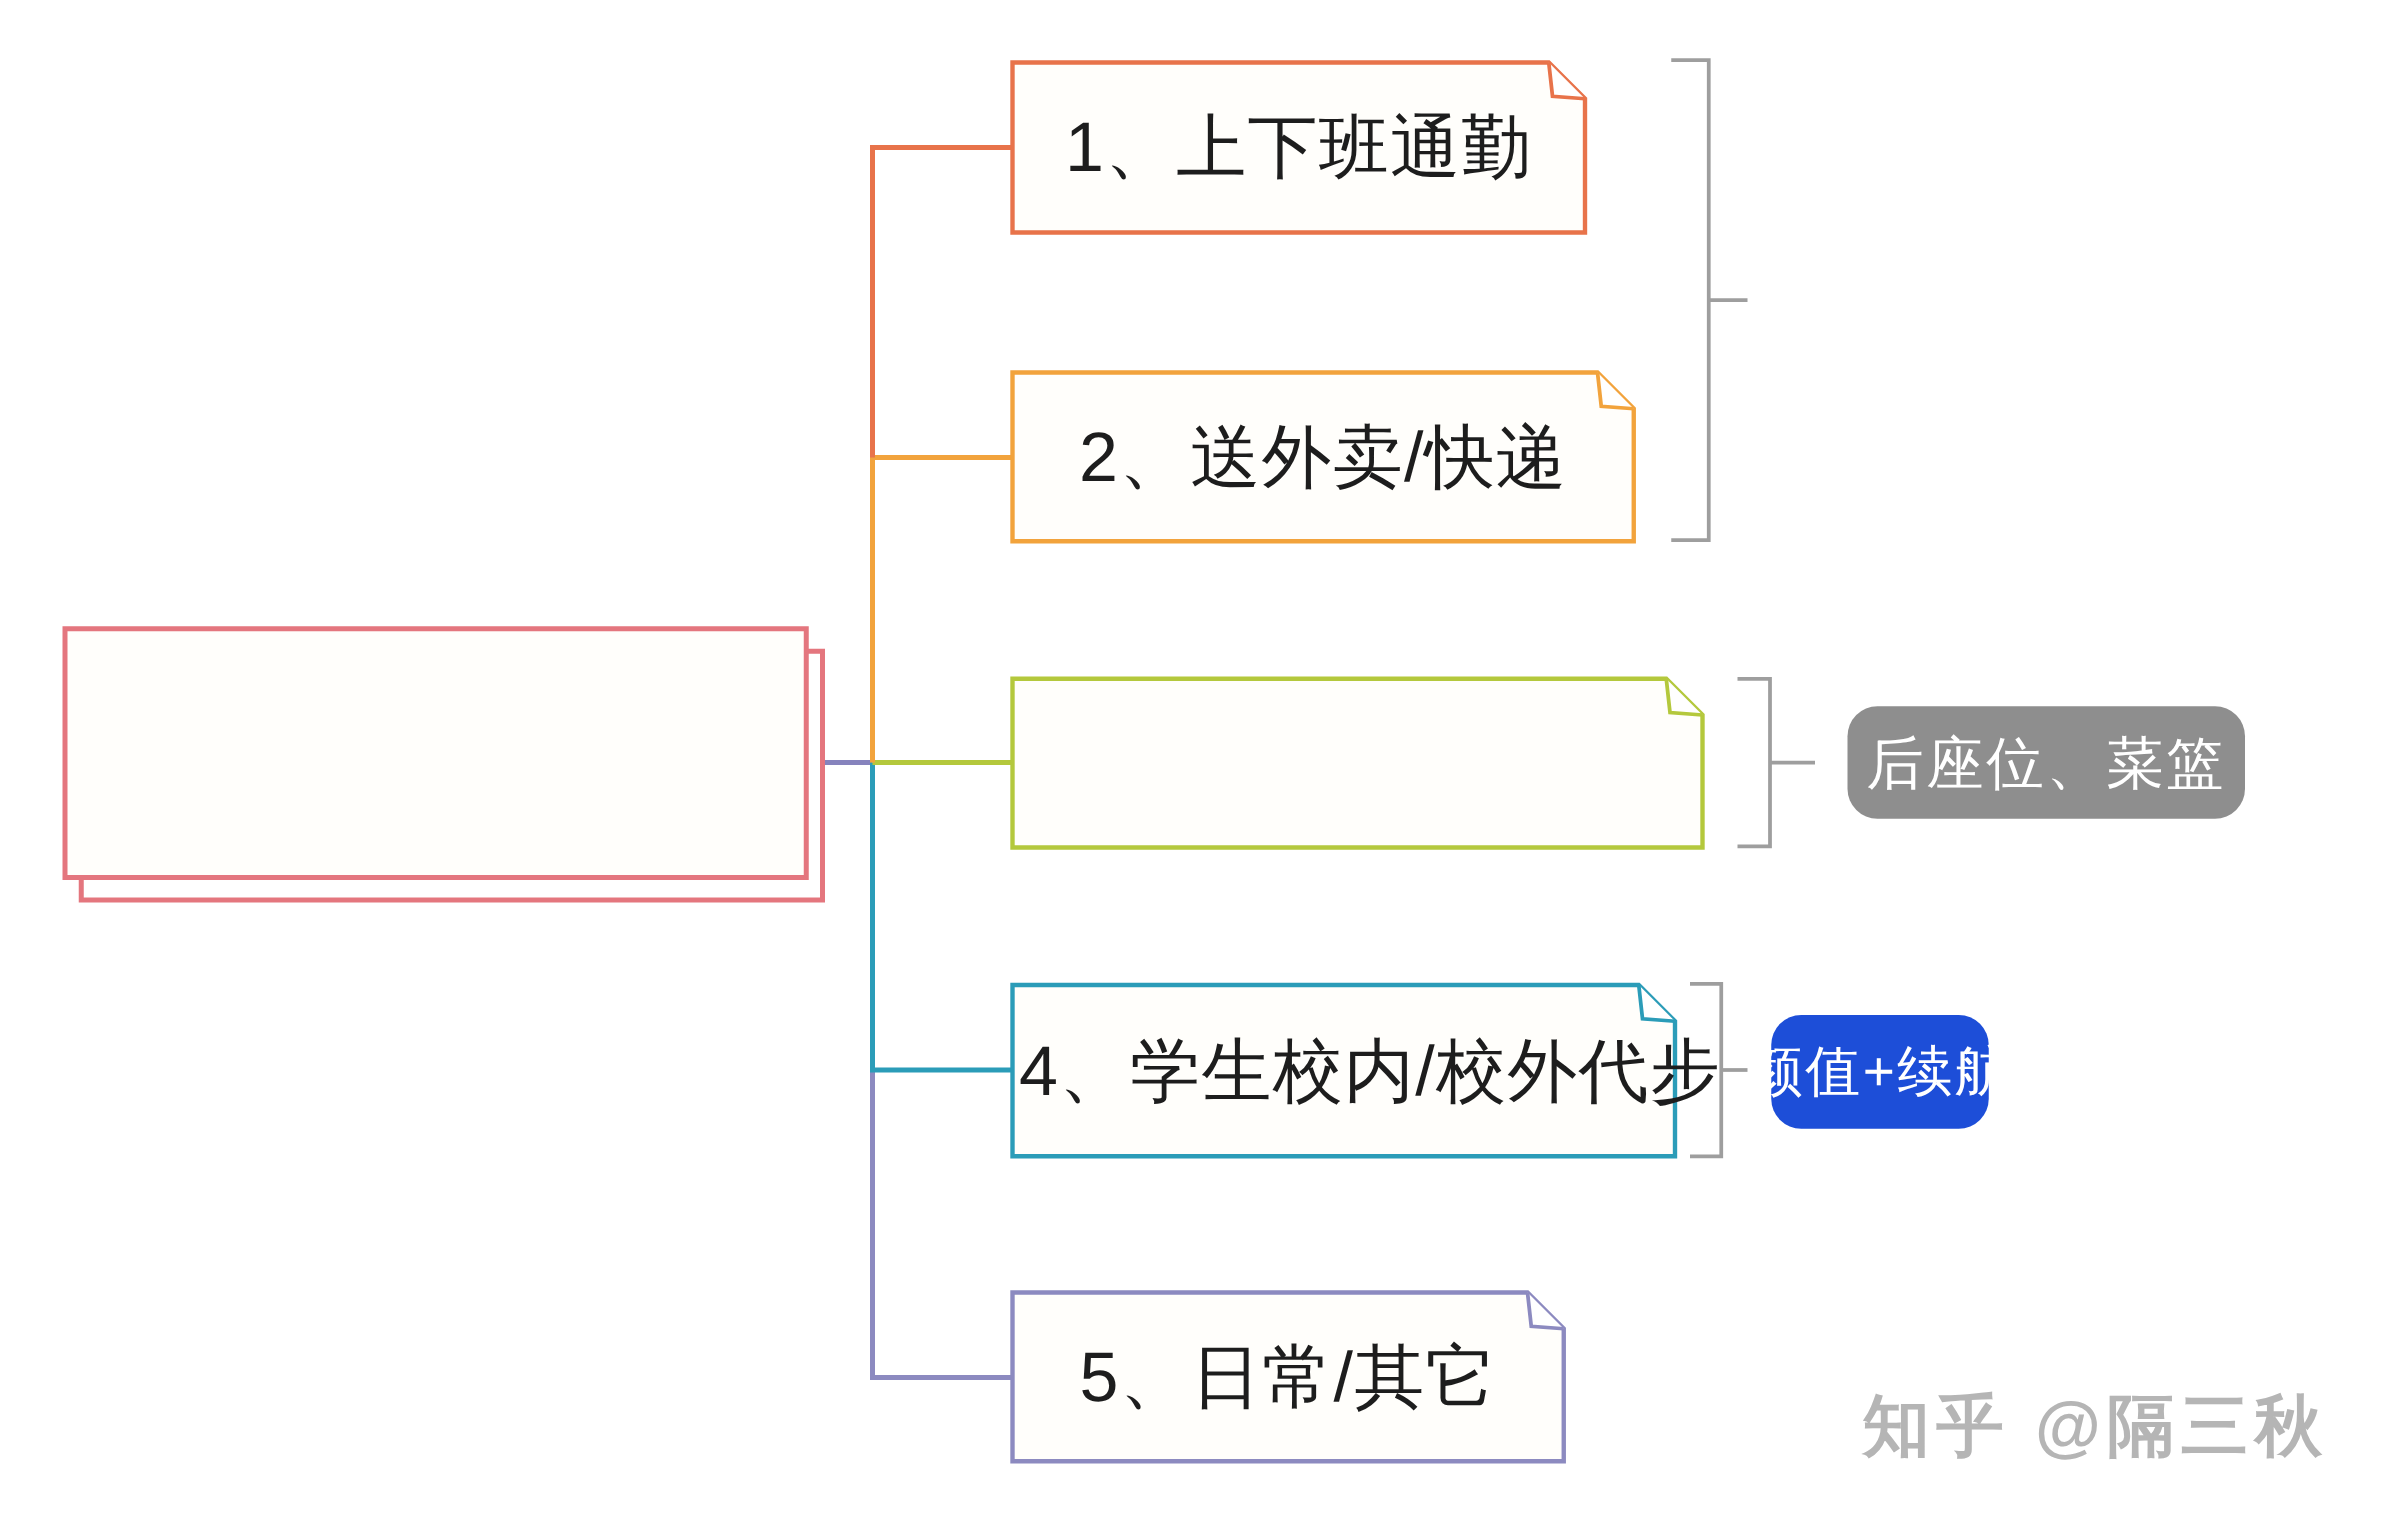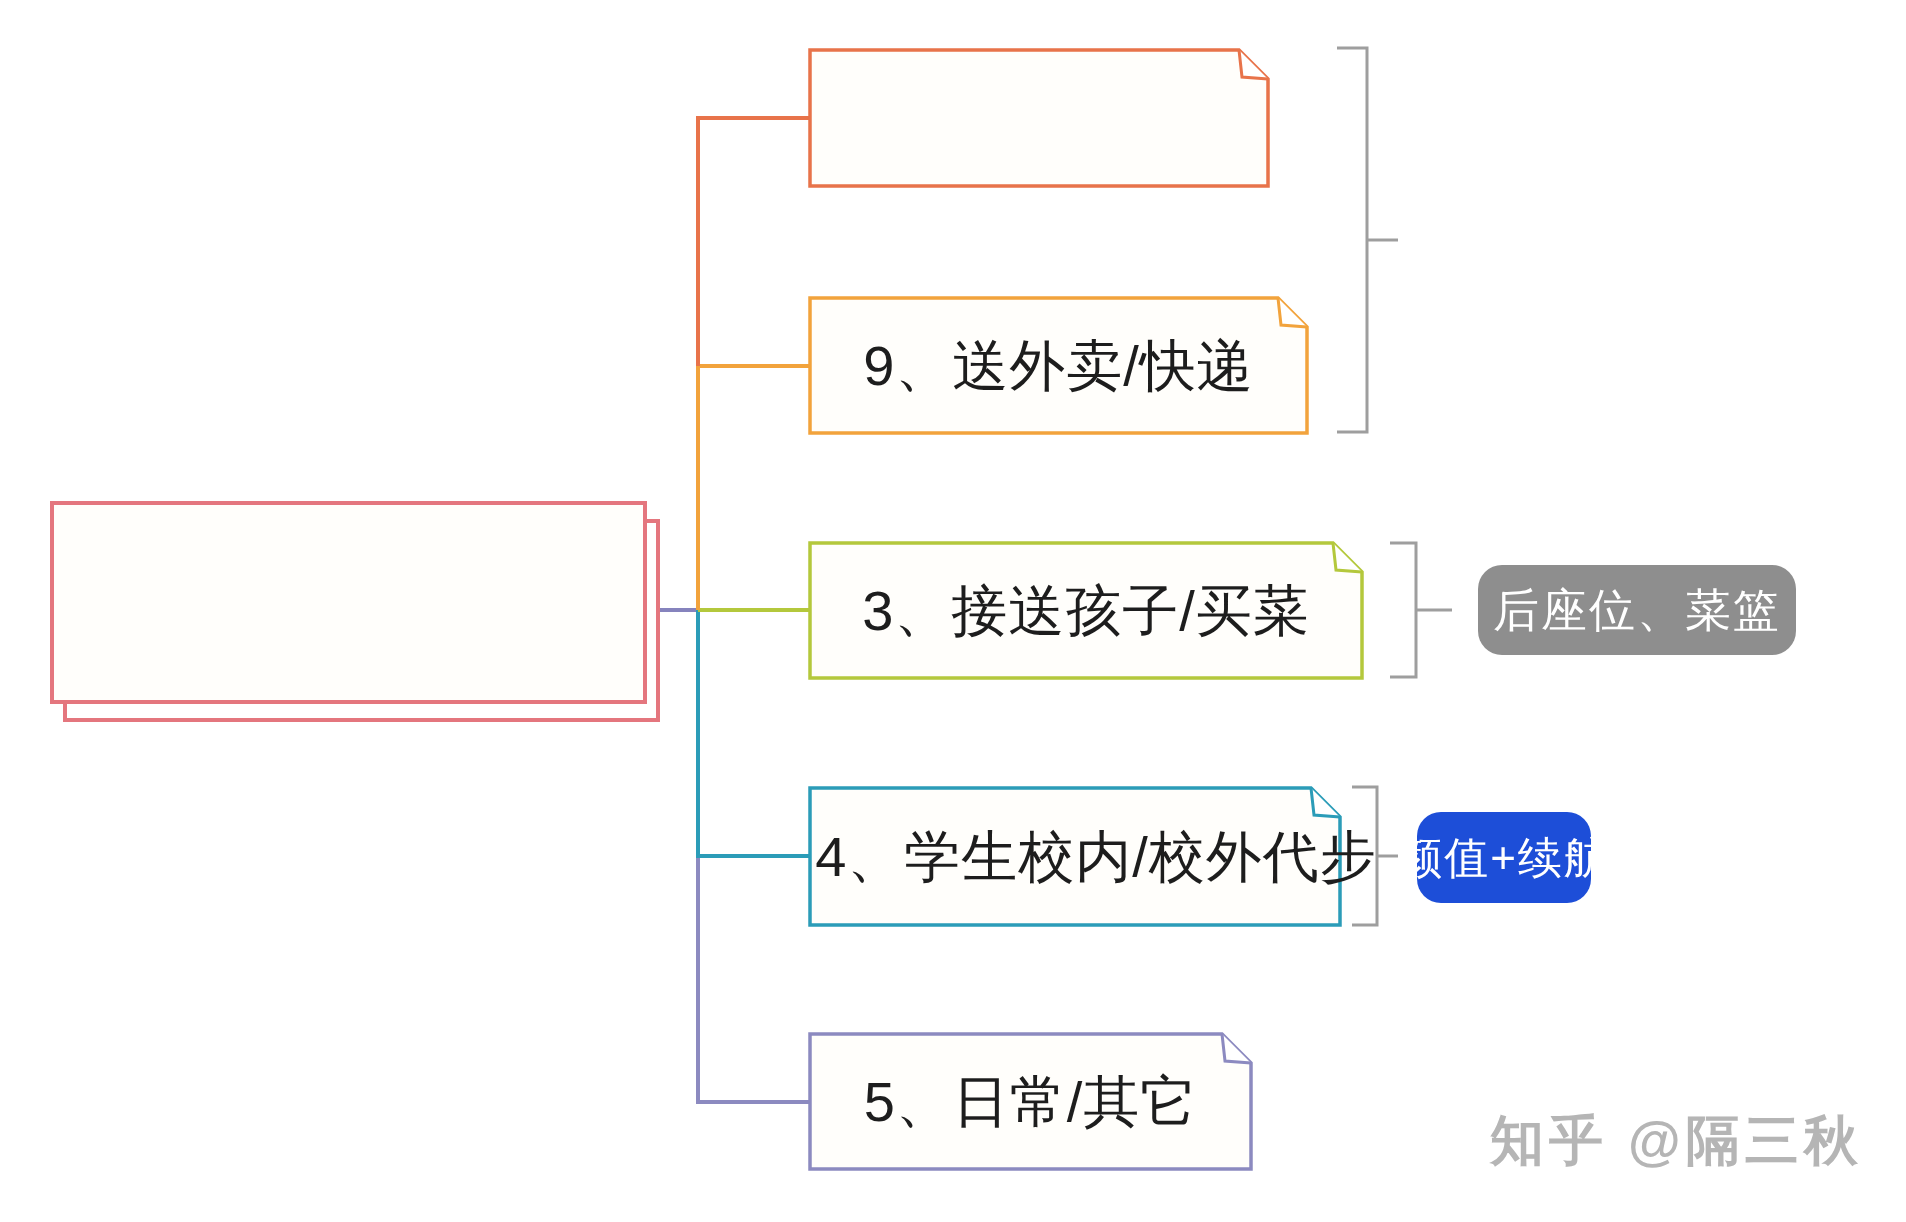--- a/index.html
+++ b/index.html
@@ -114,22 +114,22 @@
       <path d="M1390,543 L1416,543 L1416,677 L1390,677"></path>
       <path d="M1416,610 L1452,610"></path>
     </g>
     <g fill="none" stroke="#9e9e9e" stroke-width="3">
       <path d="M1352,787 L1377,787 L1377,925 L1352,925"></path>
       <path d="M1377,856 L1398,856"></path>
     </g>
   </svg>
 
 
-  <div class="node-text branch-text bt-2">9、送外卖/快递</div>
-  <div class="node-text branch-text bt-3">3、接送孩子/买菜</div>
+  <div class="node-text branch-text bt-1">1、上下班通勤</div>
+  <div class="node-text branch-text bt-2">2、送外卖/快递</div>
   <div class="node-text branch-text bt-4">4、学生校内/校外代步</div>
   <div class="node-text branch-text bt-5">5、日常/其它</div>
 
   <div class="pill pill-2" style="background: rgb(142, 142, 142);">后座位、菜篮</div>
   <div class="pill pill-3" style="background: #1d4ed8;">颜值+续航</div>
 
   <div class="watermark" style="color: rgb(181, 181, 181);">知乎 @隔三秋</div>
 </div>
 
 </body></html>

